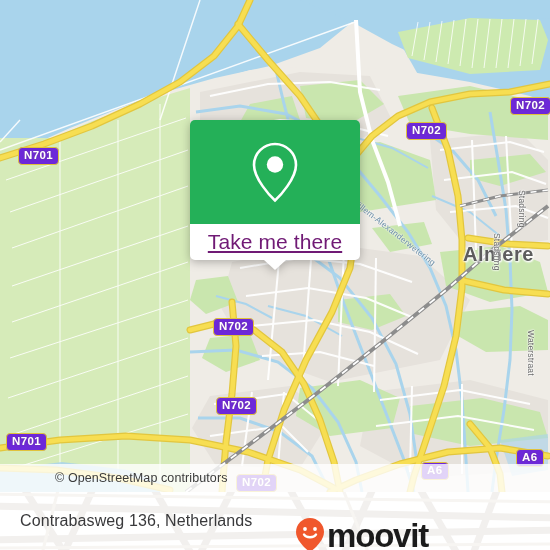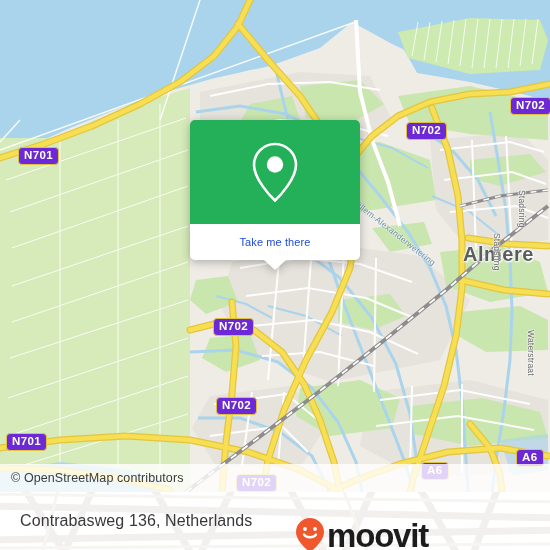--- a/index.html
+++ b/index.html
@@ -41,20 +41,21 @@
     background: rgba(255,255,255,0.80);
     display: flex;
     align-items: center;
     z-index: 40;
   }
   #attrib-text {
     font-size: 12.5px;
     color: #3b3b3b;
     padding-left: 11px;
     letter-spacing: 0.1px;
+    margin-left: 44px;
   }
 
   
   .shield {
     position: absolute;
     background: #6d28d9;
     border: 1.5px solid #e0c23c;
     border-radius: 4px;
     color: #ffffff;
     font-size: 11.5px;
@@ -115,23 +116,24 @@
   }
   #popup-bottom {
     background: #ffffff;
     height: 36px;
     border-radius: 0 0 5px 5px;
     display: flex;
     align-items: center;
     justify-content: center;
   }
   #popup-label {
-    color: #1d4ed8;
-    font-size: 11px;
+    color: #701a75;
+    font-size: 21px;
     letter-spacing: 0.1px;
+    text-decoration: underline;
   }
   #popup-tail {
     position: absolute;
     left: 50%;
     margin-left: -11px;
     top: 140px;
     width: 0; height: 0;
     border-left: 11px solid transparent;
     border-right: 11px solid transparent;
     border-top: 10px solid #ffffff;

